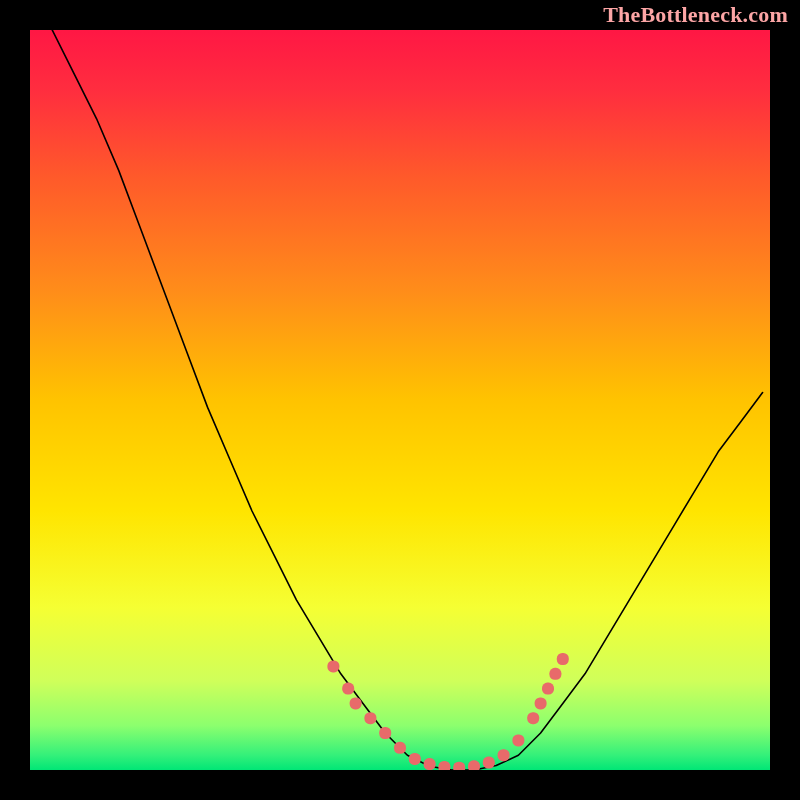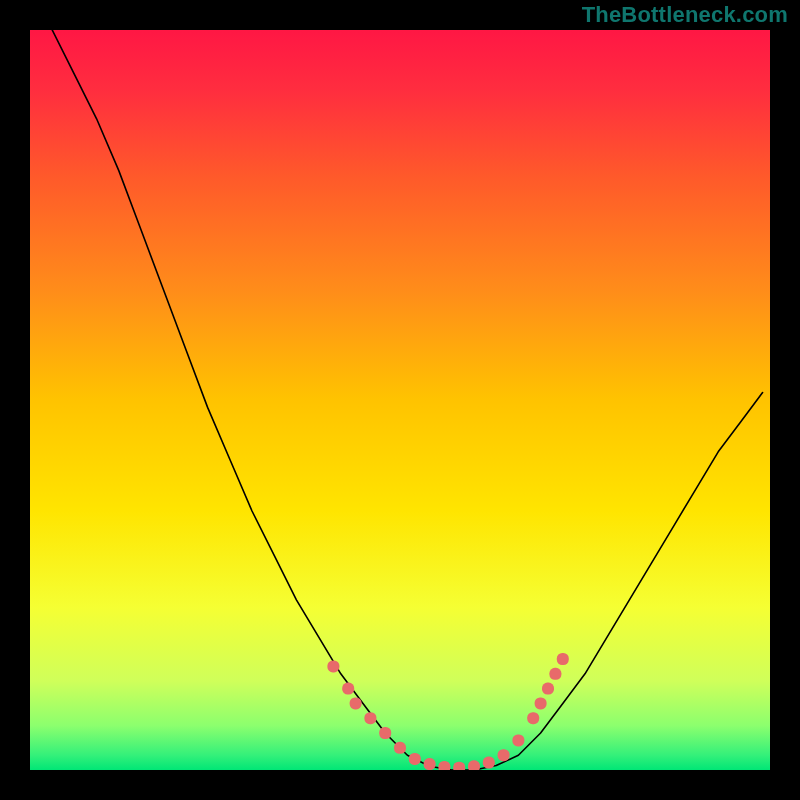--- a/index.html
+++ b/index.html
@@ -13,22 +13,22 @@
   .outer {
     width: 800px;
     height: 800px;
     background: #000;
     position: relative;
   }
   .brand {
     position: absolute;
     top: 2px;
     right: 12px;
-    color: #0f766e;
-    font-family: Liberation Sans, sans-serif;
+    color: #fca5a5;
+    font-family: Liberation Serif, serif;
     font-size: 22px;
     letter-spacing: 0.2px;
     font-weight: 600;
     user-select: none;
   }
   .plot {
     position: absolute;
     left: 30px;
     top: 30px;
     width: 740px;

